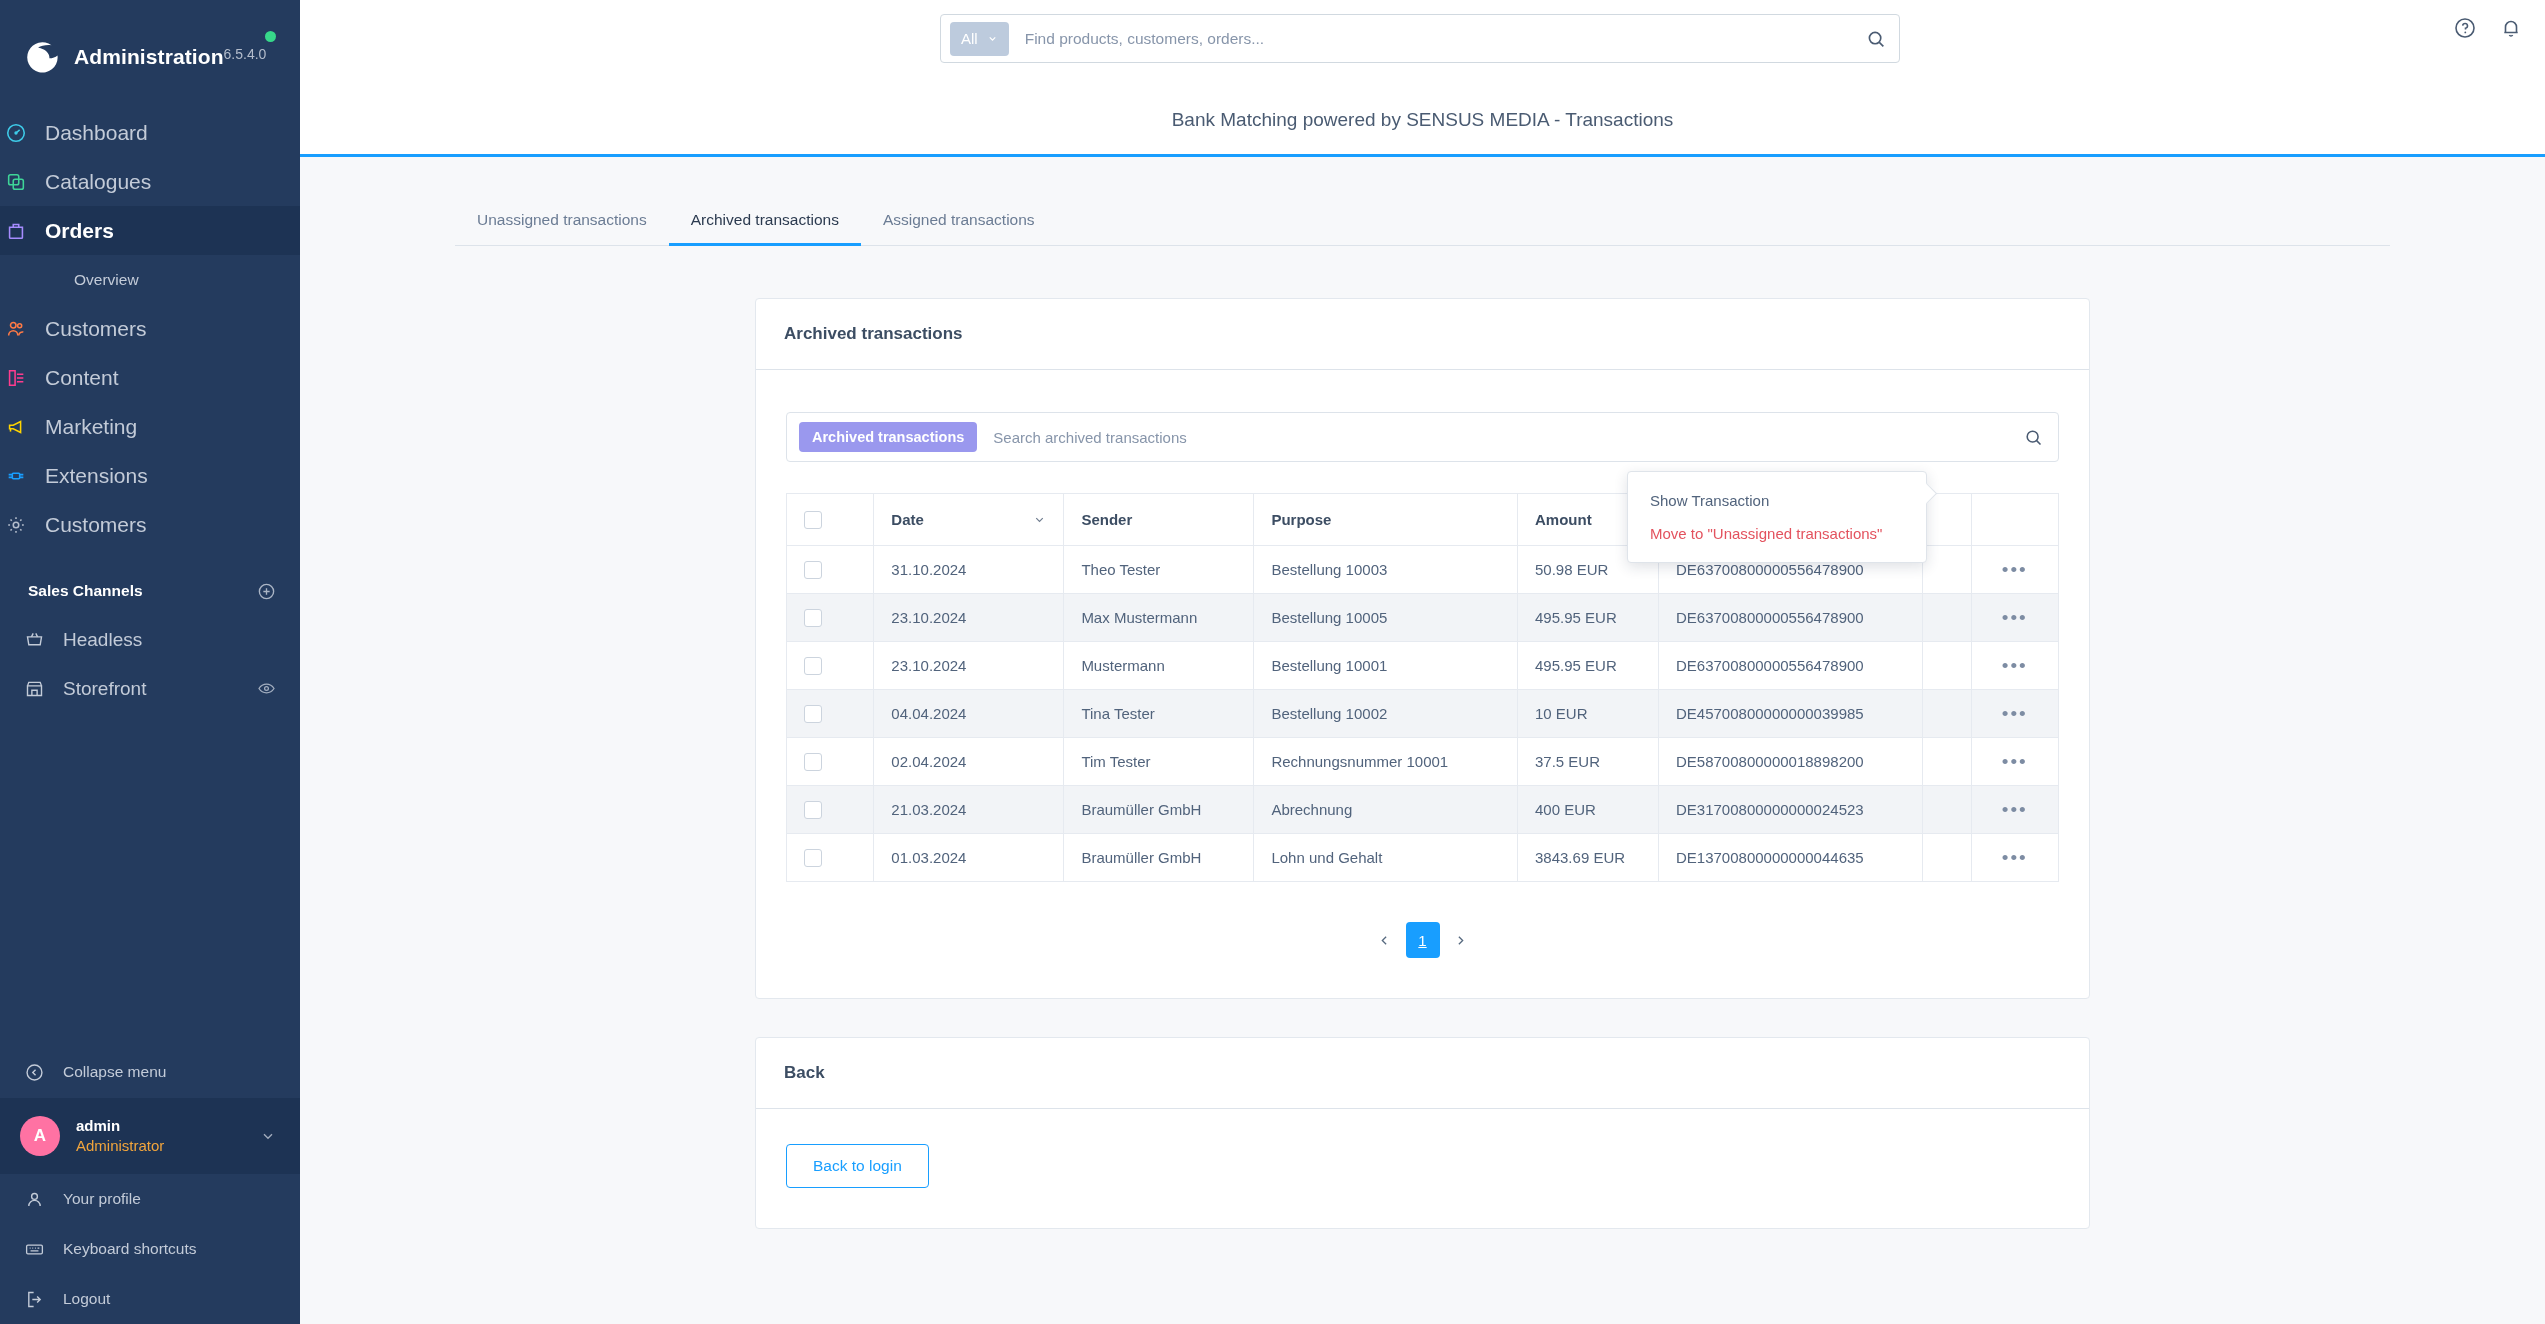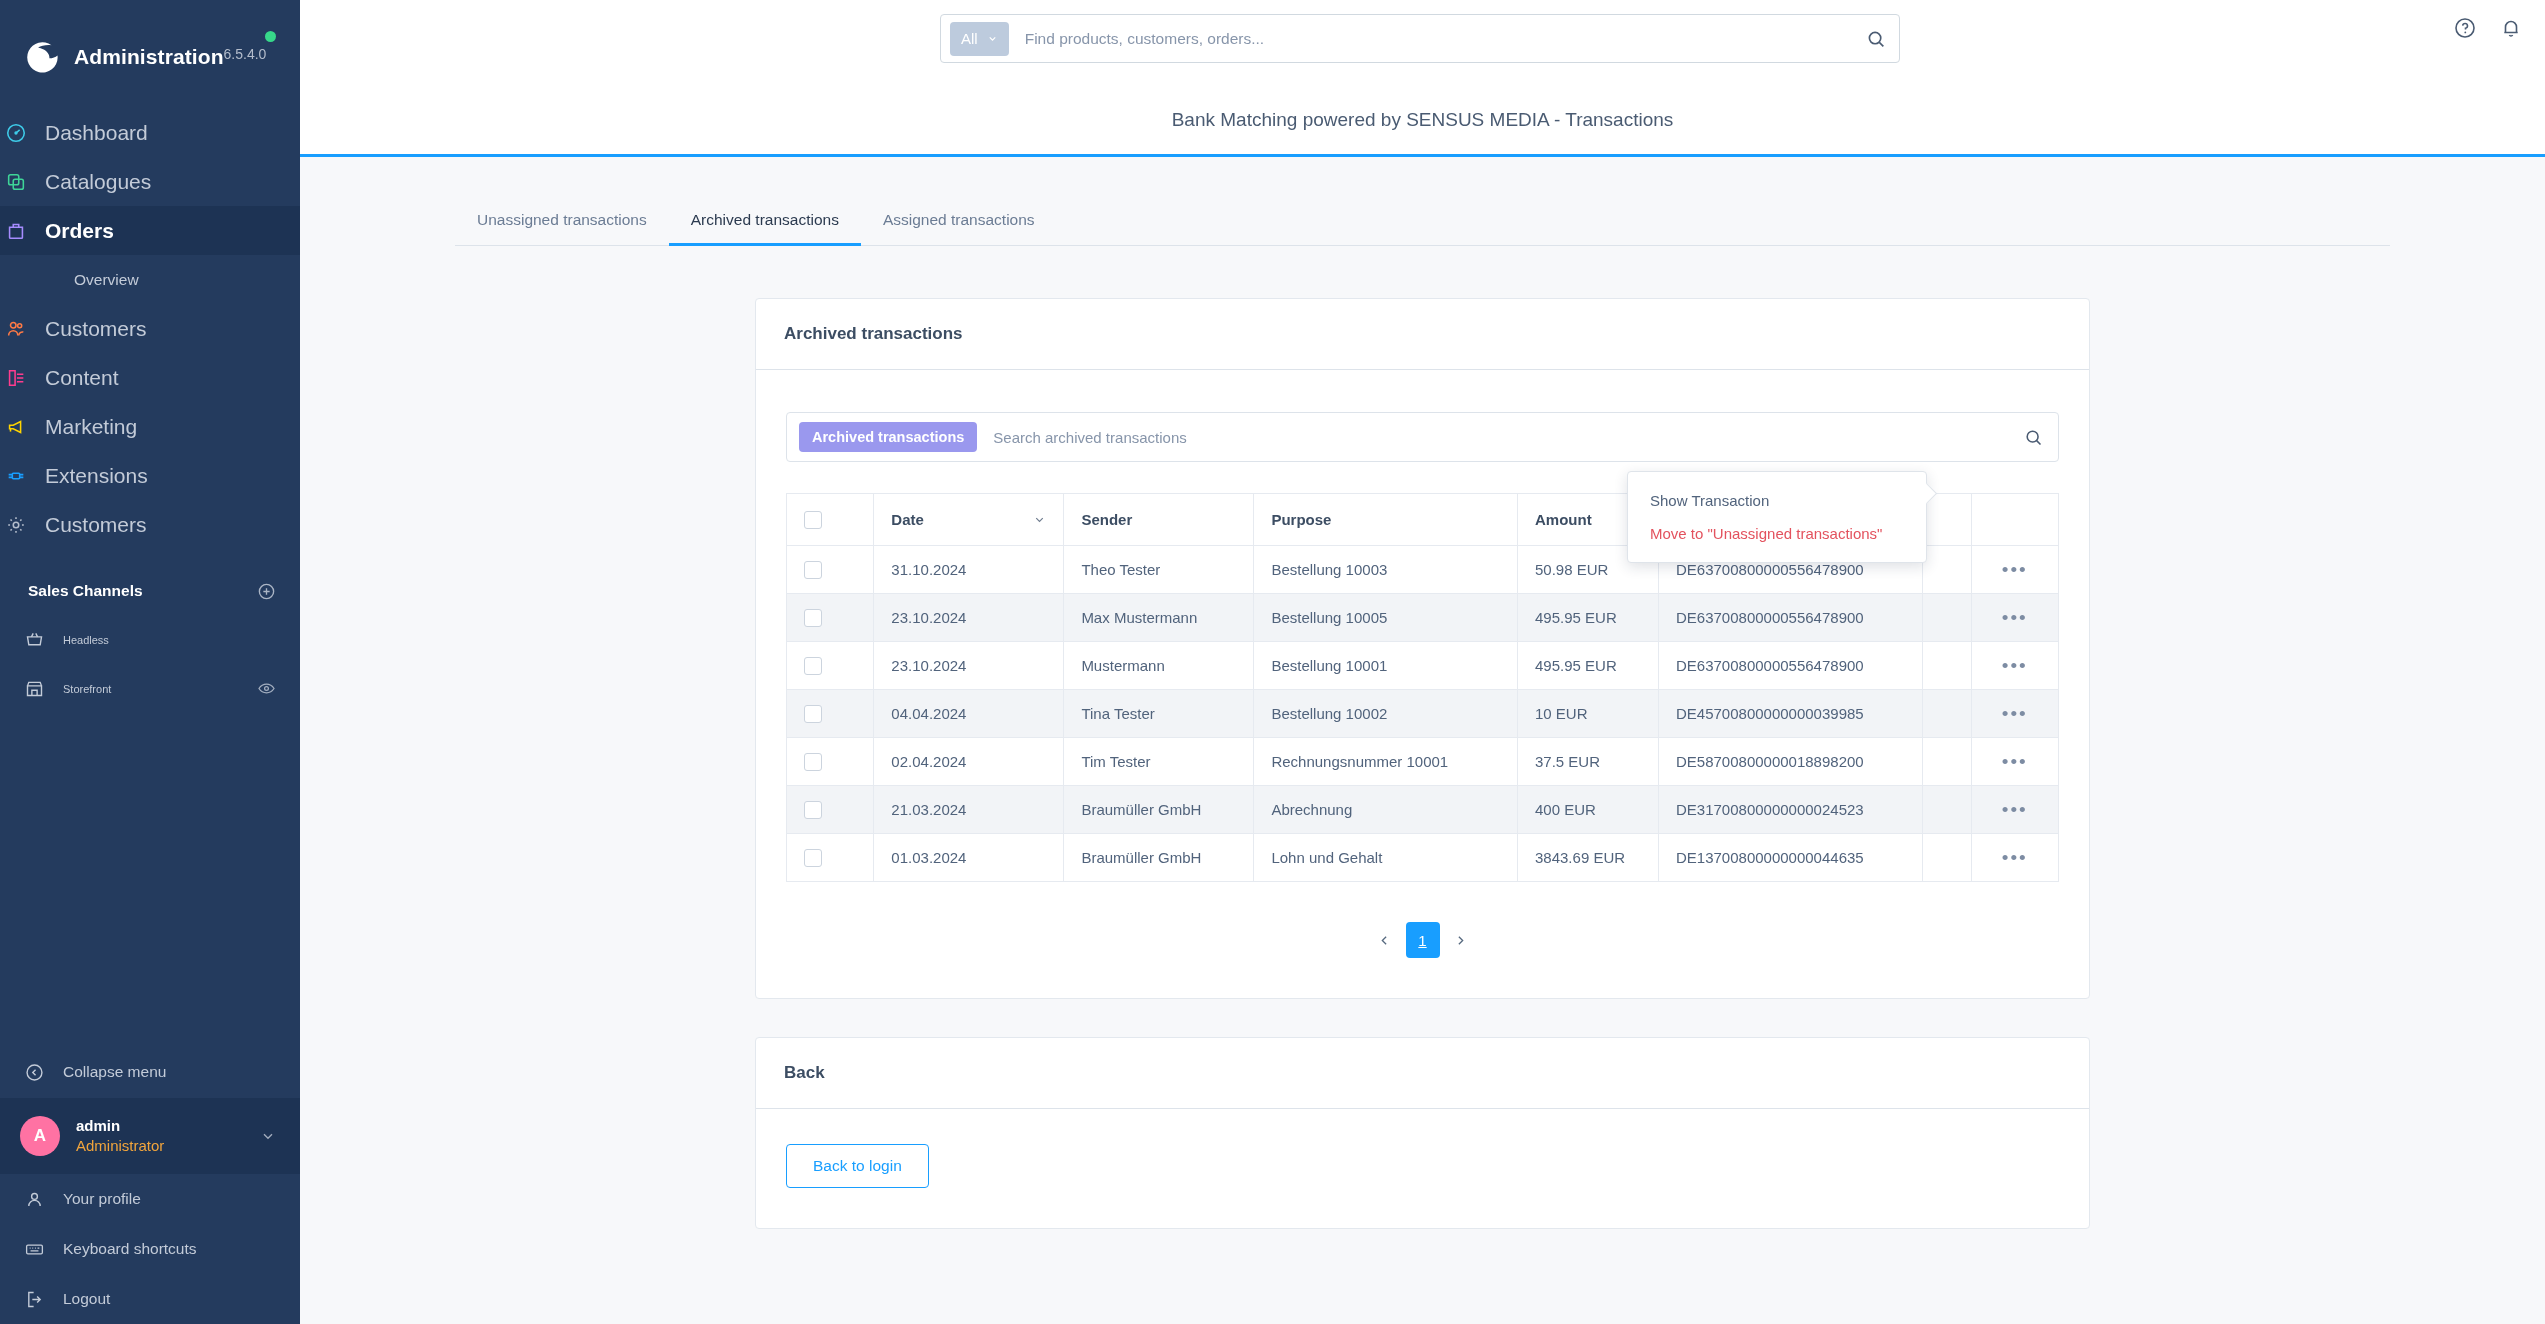--- a/index.html
+++ b/index.html
@@ -37,21 +37,21 @@
   .sb-item .ic { width: 24px; height: 24px; flex: 0 0 24px; margin-right: 17px; display: flex; align-items: center; justify-content: center; }
   .sb-item.active { background: #1d3354; color: #ffffff; font-weight: bold; }
   .sb-sub { display: flex; align-items: center; height: 49px; padding-left: 74px; font-size: 15.5px; color: #c3cbd8; cursor: pointer; }
   .sb-sub.current { background: #16294a; color: #ffffff; }
 
   .sb-section { display: flex; align-items: center; justify-content: space-between;
     padding: 0 24px 0 28px; height: 48px; margin-top: 18px; }
   .sb-section-title { font-size: 15.5px; font-weight: bold; color: #ffffff; }
   .sb-plus { width: 19px; height: 19px; opacity: .85; cursor: pointer; }
 
-  .sb-channel { display: flex; align-items: center; height: 49px; padding: 0 24px 0 22px; font-size: 11px; color: #c3cbd8; cursor: pointer; }
+  .sb-channel { display: flex; align-items: center; height: 49px; padding: 0 24px 0 22px; font-size: 19px; color: #c3cbd8; cursor: pointer; }
   .sb-channel .ic { width: 24px; height: 24px; flex: 0 0 24px; margin-right: 17px; display: flex; align-items: center; justify-content: center; }
   .sb-channel .eye { margin-left: auto; width: 19px; height: 19px; opacity: .8; }
 
   .sb-bottom { margin-top: auto; }
   .sb-collapse { display: flex; align-items: center; height: 52px; padding-left: 22px; font-size: 15.5px; color: #c3cbd8; cursor: pointer; }
   .sb-collapse .ic { width: 24px; height: 24px; flex: 0 0 24px; margin-right: 17px; display: flex; align-items: center; justify-content: center; }
   .sb-user { display: flex; align-items: center; height: 76px; padding: 0 24px 0 20px; background: #1d3354; cursor: pointer; }
   .sb-avatar { width: 40px; height: 40px; border-radius: 50%; background: #ff72a3;
     color: #fff; font-size: 17px; font-weight: bold; display: flex; align-items: center; justify-content: center; flex: 0 0 40px; margin-right: 16px; }
   .sb-uname { font-size: 15px; font-weight: bold; color: #ffffff; line-height: 1.35; }

